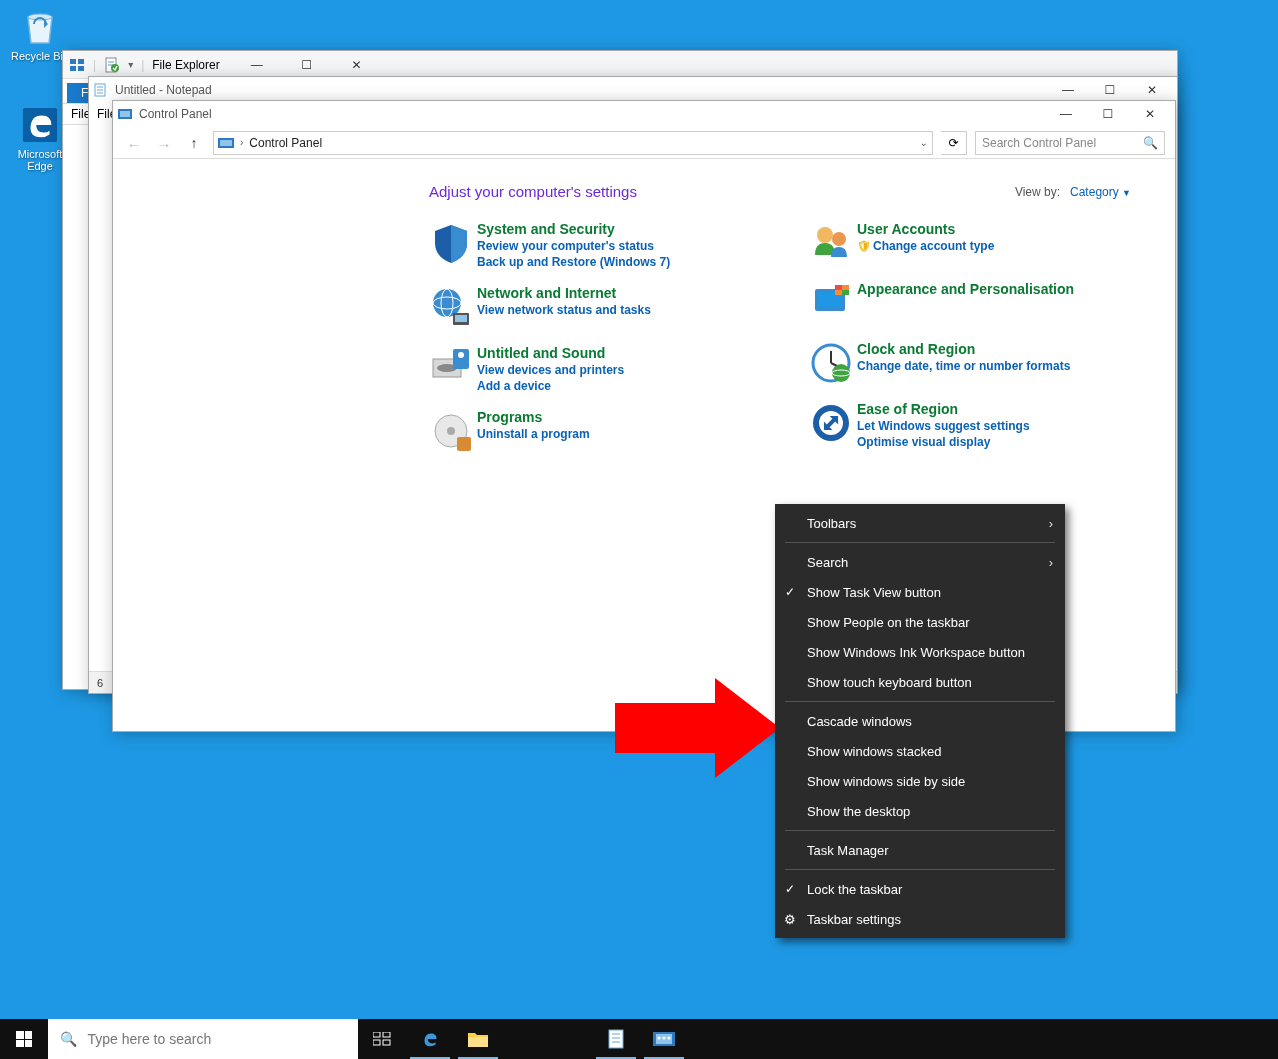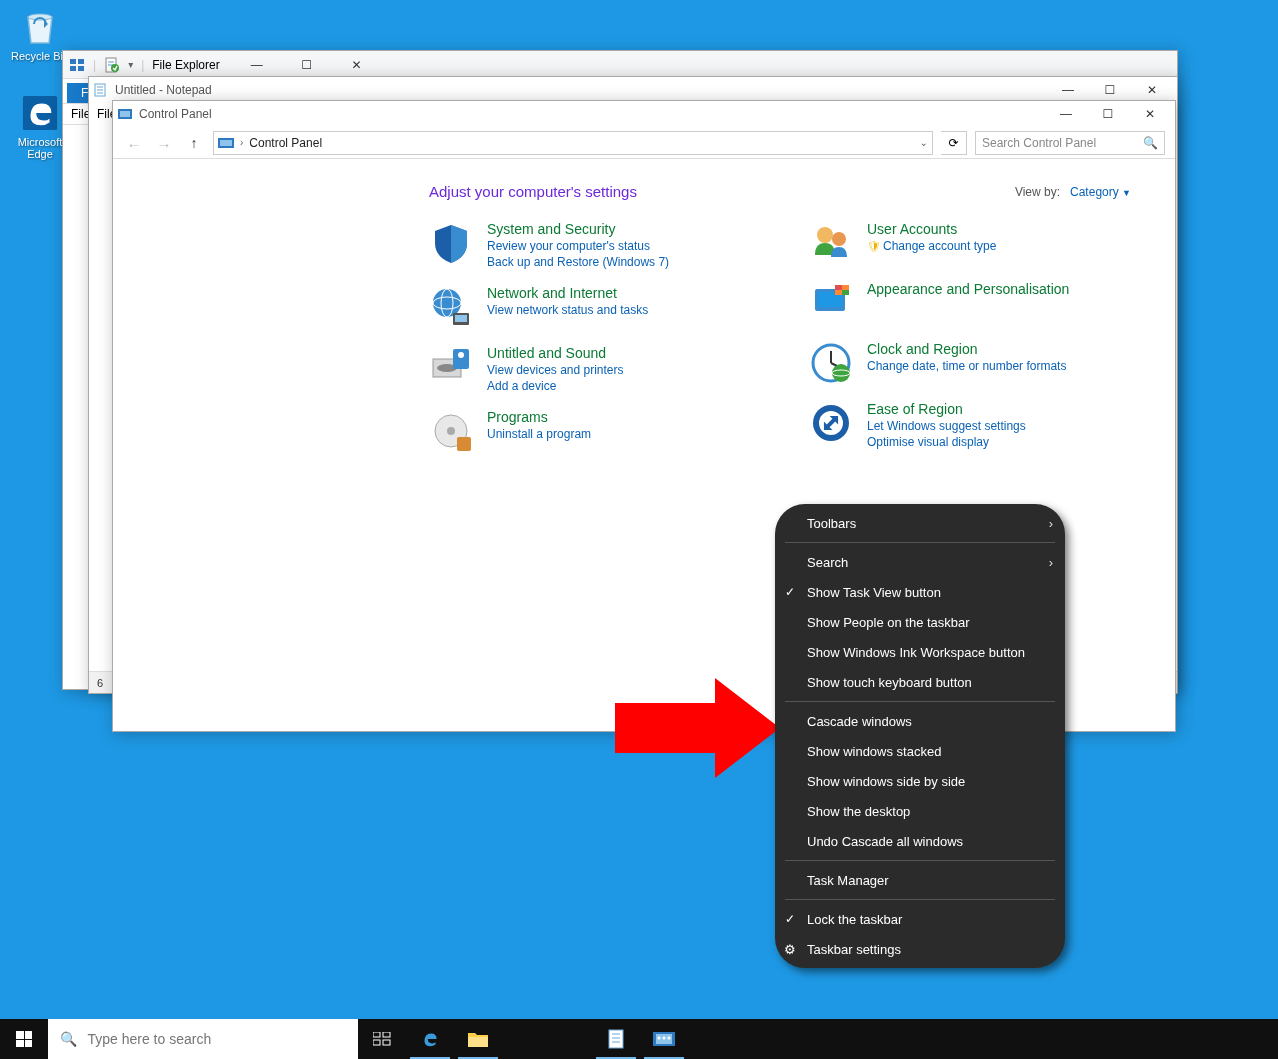--- a/index.html
+++ b/index.html
@@ -32,28 +32,28 @@
 .cp-addr { flex: 1; border: 1px solid #ccc; height: 24px; display: flex; align-items: center; padding: 0 4px; font-size: 12px; gap: 6px; }
 .cp-addr .crumb { color: #222; }
 .cp-refresh { border: 1px solid #ccc; border-left: none; height: 24px; width: 26px; display: flex; align-items: center; justify-content: center; font-size: 12px; cursor: pointer; }
 .cp-search { width: 190px; border: 1px solid #ccc; height: 24px; display: flex; align-items: center; padding: 0 6px; font-size: 12px; color: #888; justify-content: space-between; }
 .cp-body { padding: 20px 40px 20px 200px; position: relative; }
 .cp-heading { color: #6d28d9; font-size: 15px; margin-bottom: 14px; position: absolute; left: 316px; top: 24px; }
 .cp-viewby { position: absolute; right: 44px; top: 26px; font-size: 12px; color: #555; }
 .cp-viewby .link { color: #0b62b5; cursor: pointer; }
 .cp-grid { display: flex; gap: 70px; position: absolute; left: 316px; top: 62px; }
 .cp-col { width: 310px; display: flex; flex-direction: column; gap: 16px; }
-.cp-item { display: flex; gap: 14px; }
+.cp-item { display: flex; gap: 4px; font-weight: bold; }
 .cp-item .cp-icon { width: 44px; height: 44px; flex-shrink: 0; display:flex; align-items:center; justify-content:center; }
 .cp-cat { color: #0a7a34; font-size: 14px; cursor: pointer; }
 .cp-link { color: #0b62b5; font-size: 12px; cursor: pointer; display: block; margin-top: 2px; }
 .cp-shield { color: #f0b400; font-size: 11px; margin-right: 2px; }
 
 
-.ctx { position: absolute; background: #2b2b2b; color: #fff; font-size: 13px; width: 290px; box-shadow: 4px 4px 8px rgba(0,0,0,0.5); padding: 4px 0; border-radius: 30px; }
+.ctx { position: absolute; background: #2b2b2b; color: #fff; font-size: 13px; width: 290px; box-shadow: 4px 4px 8px rgba(0,0,0,0.5); padding: 4px 0; }
 .ctx .row { height: 30px; display: flex; align-items: center; padding: 0 14px 0 32px; cursor: pointer; position: relative; }
 .ctx .sep { height: 1px; background: #555; margin: 4px 10px; }
 .ctx .chev-r { position: absolute; right: 12px; font-size: 13px; color: #ddd; }
 .ctx .check { position: absolute; left: 10px; font-size: 12px; }
 .ctx .gear { position: absolute; left: 9px; font-size: 13px; }
 
 
 .arrow { position: absolute; }
 
 
@@ -73,21 +73,21 @@
   <div class="icon-img">
     <svg width="40" height="40" viewBox="0 0 40 40">
         <path d="M8 10 L32 10 L29 36 L11 36 Z" fill="#e8f4fb" stroke="#7fb8de" stroke-width="1.5"></path>
         <ellipse cx="20" cy="10" rx="12" ry="3" fill="#cfe9f7" stroke="#7fb8de"></ellipse>
         <path d="M14 17 A6 6 0 1 1 26 17" fill="none" stroke="#3a8cc5" stroke-width="2"></path>
         <polygon points="24,13 28,17 24,21" fill="#3a8cc5"></polygon>
       </svg>
   </div>
   <div class="label">Recycle Bin</div>
 </div>
-<div class="desktop-icon" style="left:10px; top:92px;">
+<div class="desktop-icon" style="left:10px; top:104px;">
   <div class="icon-img">
     <svg width="38" height="38" viewBox="0 0 40 40">
         <rect x="2" y="2" width="36" height="36" rx="2" fill="#0b5fa5"></rect>
         <path d="M10 24 Q10 10 22 10 Q32 10 32 20 L16 20 Q16 28 24 28 Q28 28 30 26 L30 30 Q26 33 21 33 Q10 33 10 24 Z" fill="#fff"></path>
       </svg>
   </div>
   <div class="label">Microsoft Edge</div>
 </div>
 
 <div class="window" style="left:62px; top:50px; width:1116px; height:640px;">
@@ -324,21 +324,20 @@
     <div class="row">Search<span class="chev-r">›</span></div>
     <div class="row">Show Task View button<span class="check">✓</span></div>
     <div class="row">Show People on the taskbar</div>
     <div class="row">Show Windows Ink Workspace button</div>
     <div class="row">Show touch keyboard button</div>
     <div class="sep"></div>
     <div class="row">Cascade windows</div>
     <div class="row">Show windows stacked</div>
     <div class="row">Show windows side by side</div>
     <div class="row">Show the desktop</div>
-    <div class="row">Undo Cascade all windows</div>
     <div class="sep"></div>
     <div class="row">Task Manager</div>
     <div class="sep"></div>
     <div class="row">Lock the taskbar<span class="check">✓</span></div>
     <div class="row">Taskbar settings<span class="gear">⚙</span></div>
   </div>
 
 <div class="taskbar">
   <div class="start">
     <div class="win-logo">

